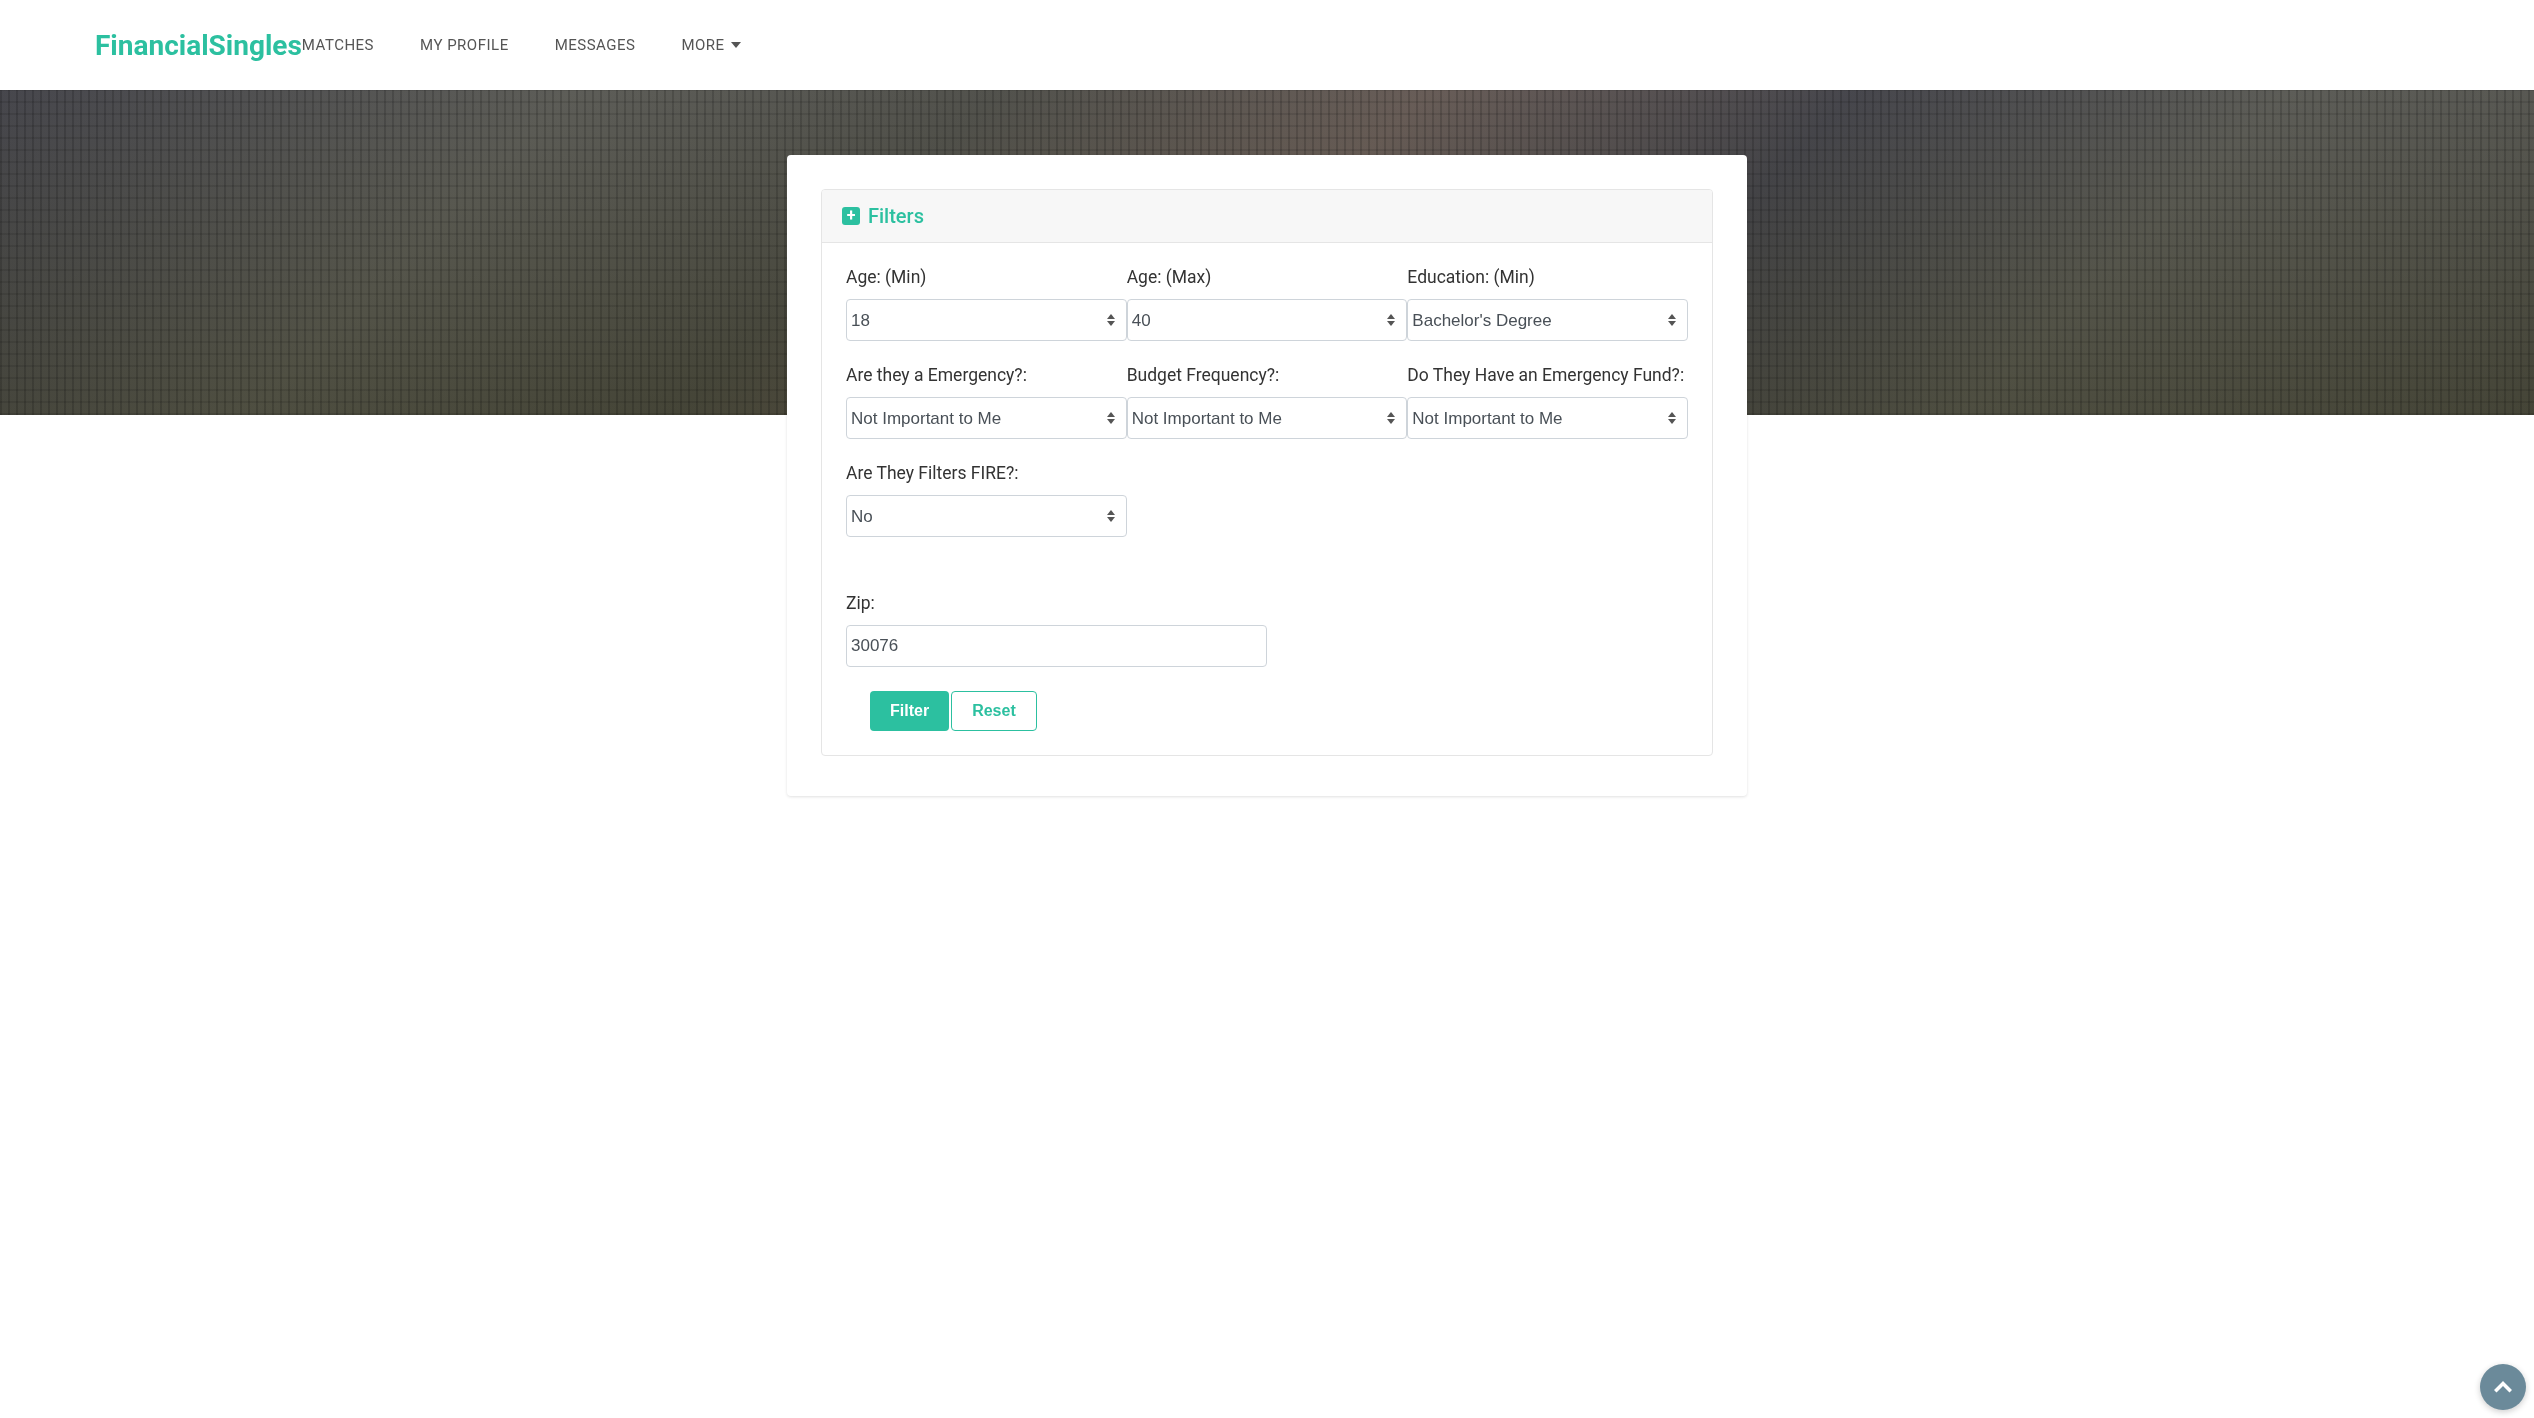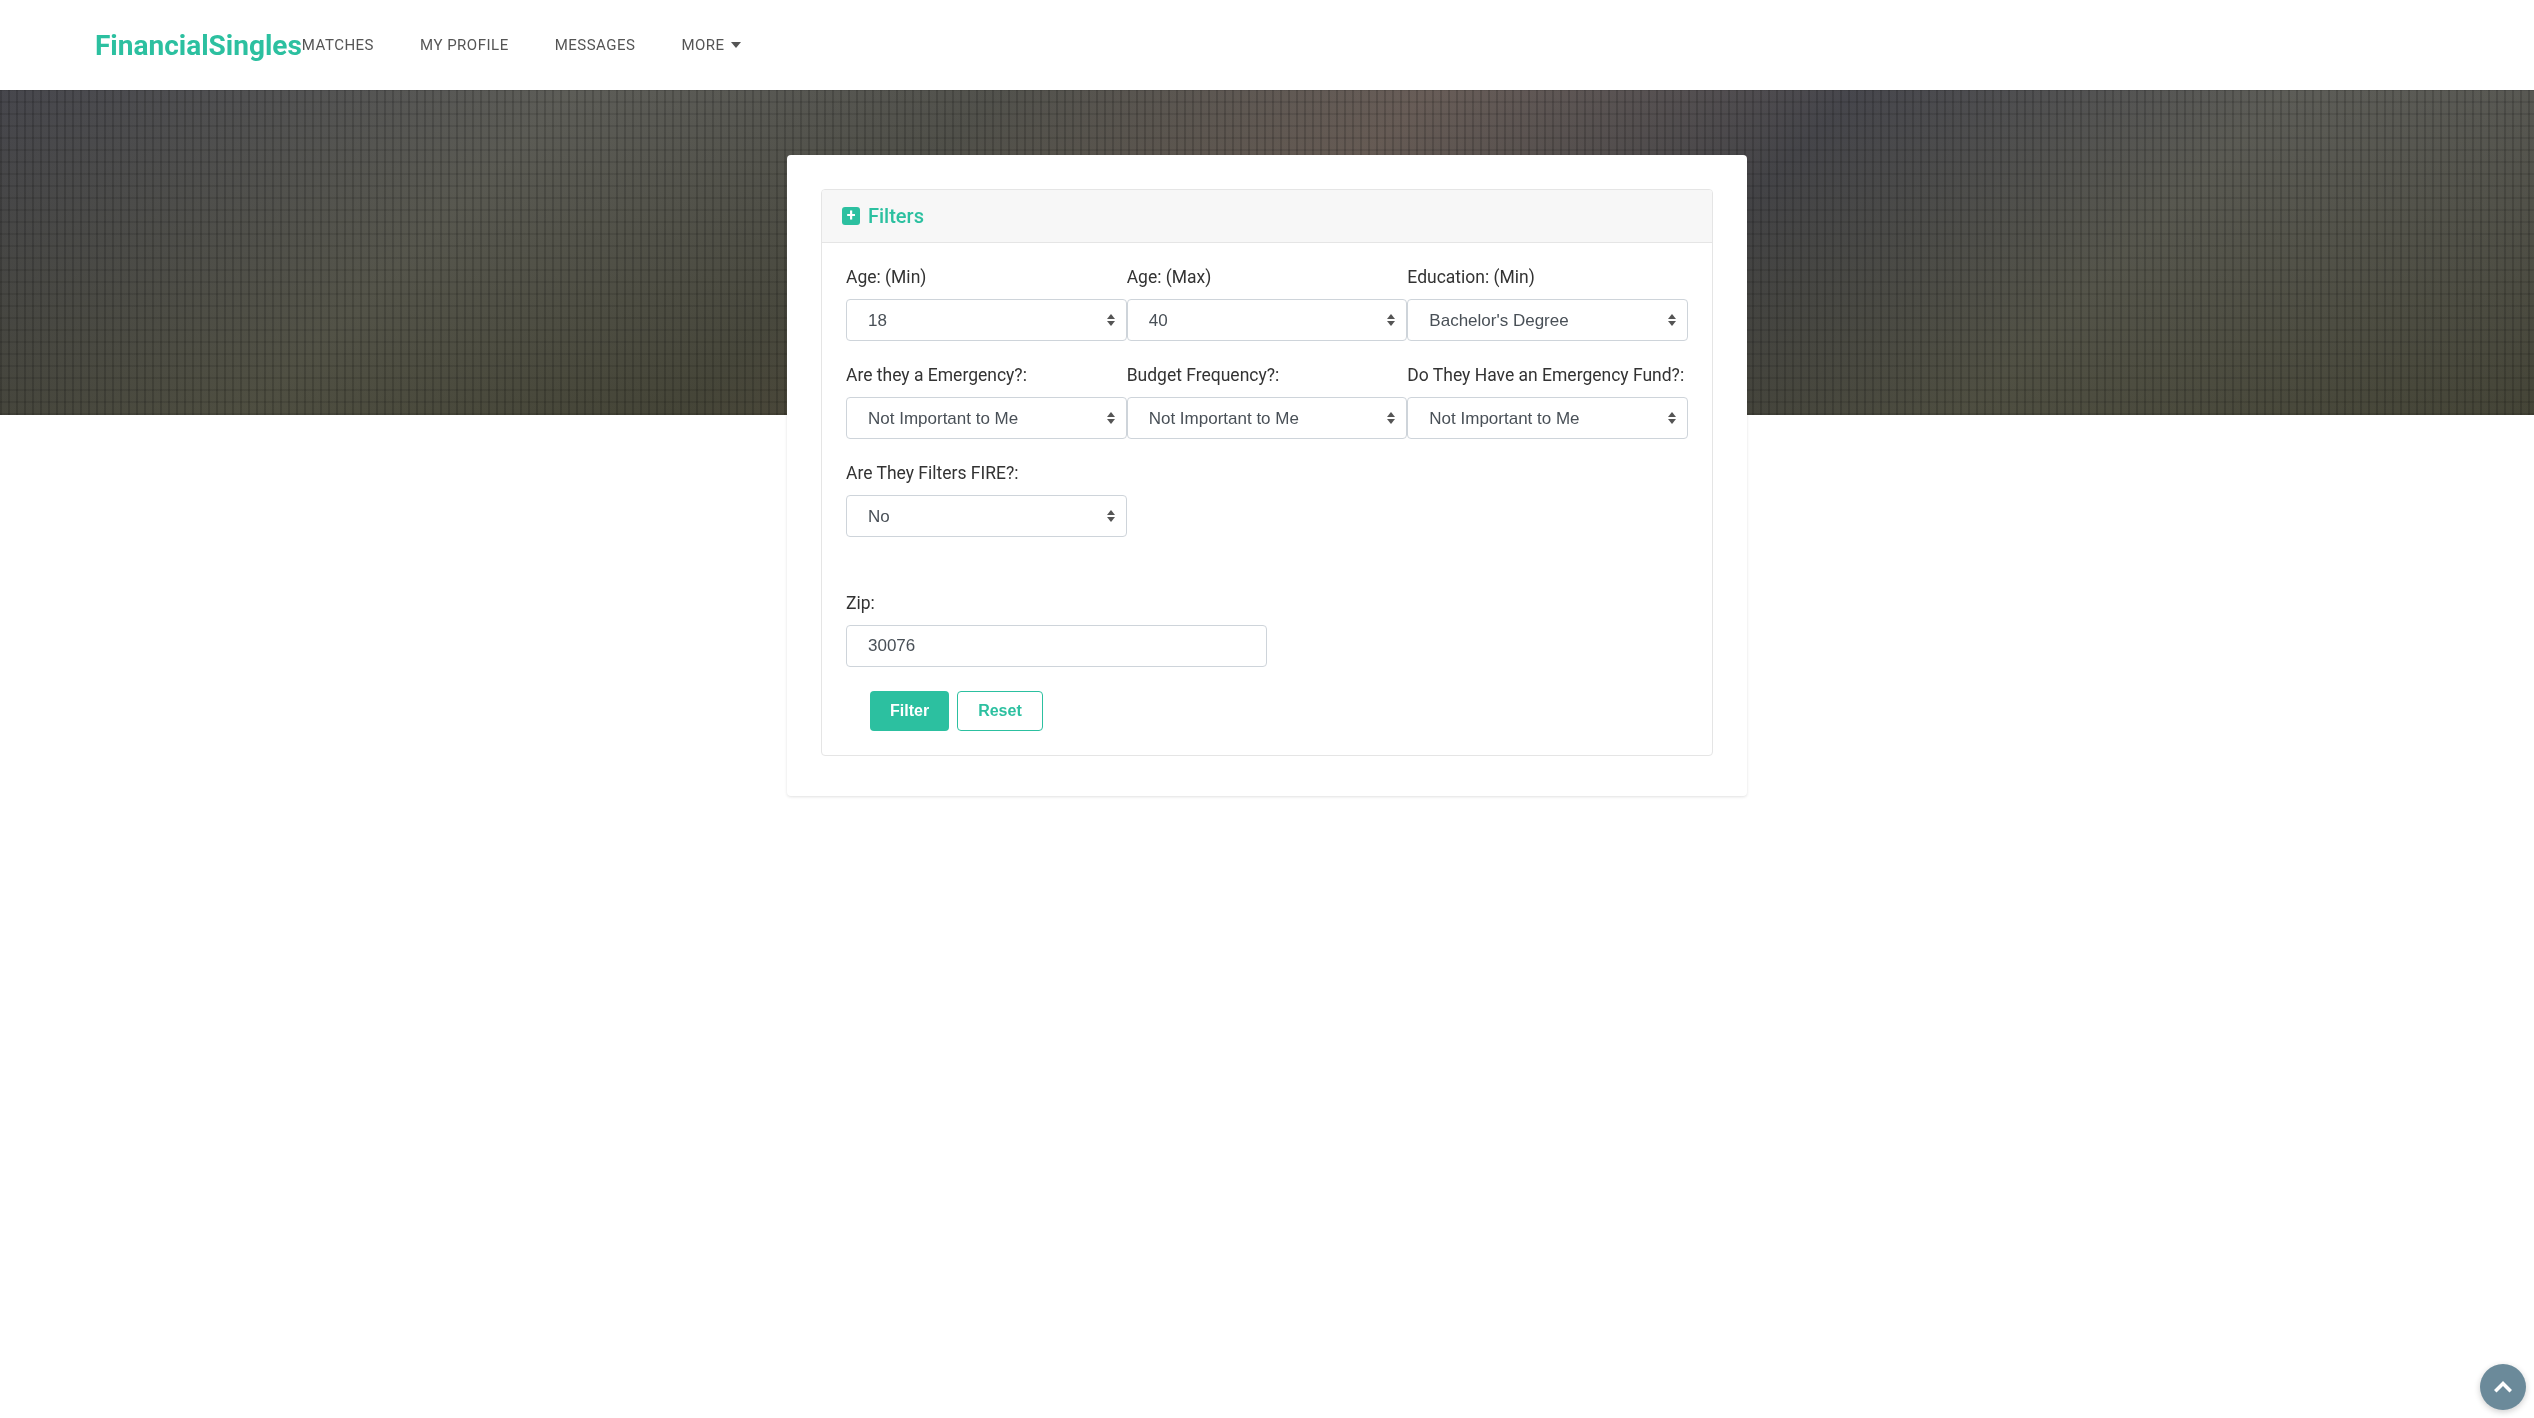--- a/index.html
+++ b/index.html
@@ -121,21 +121,21 @@
   display: block;
 }
 .select-wrapper {
   position: relative;
 }
 .select, .text-input {
   width: 100%;
   height: 42px;
   border: 1px solid #ced4da;
   border-radius: 4px;
-  padding: 0 21px;
+  padding: 0 4px;
   font-size: 17px;
   color: #495057;
   background: #fff;
   appearance: none;
   cursor: pointer;
 }
 .text-input { cursor: text; }
 .select-caret {
   position: absolute;
   right: 12px;
@@ -153,21 +153,21 @@
   border-bottom: 5px solid #555;
 }
 .caret-down {
   width: 0; height: 0;
   border-left: 4px solid transparent;
   border-right: 4px solid transparent;
   border-top: 5px solid #555;
 }
 .button-row {
   display: flex;
-  gap: 8px;
+  gap: 2px;
   margin-top: 20px;
   padding-left: 24px;
 }
 .btn-primary {
   background: #2cc0a0;
   color: #fff;
   border: none;
   border-radius: 4px;
   padding: 10px 20px;
   font-size: 16px;

